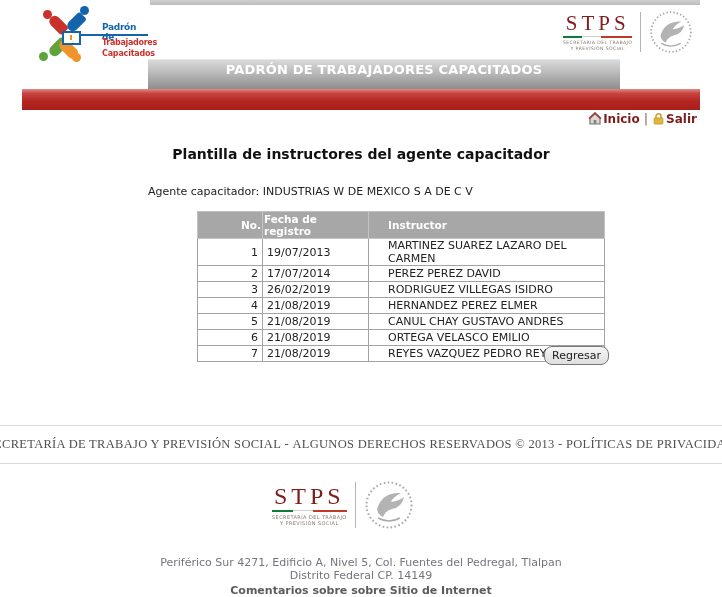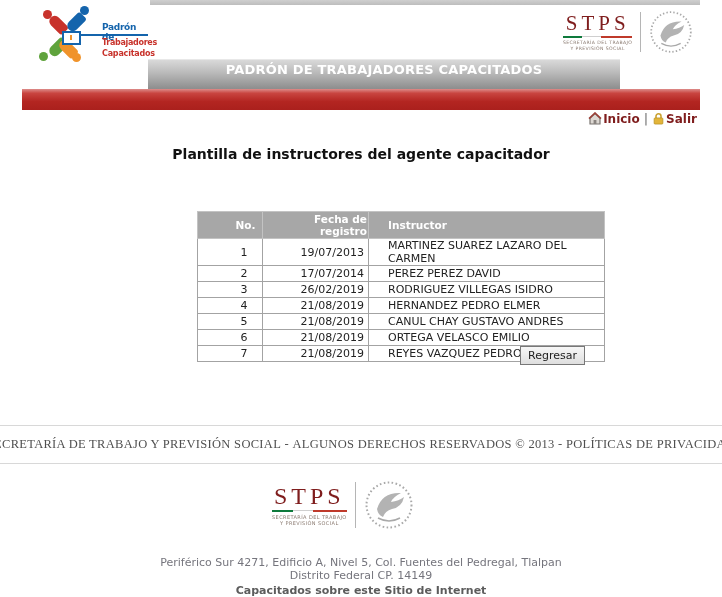--- a/index.html
+++ b/index.html
@@ -63,28 +63,28 @@
   .page-title{position:absolute;left:0;top:146px;width:722px;text-align:center;
               font-size:14px;font-weight:bold;color:#111;margin:0;}
   .agent-line{position:absolute;left:148px;top:185px;font-size:11px;color:#222;}
 
   .tbl-wrap{position:absolute;left:197px;top:211px;}
   table{border-collapse:collapse;font-size:11px;color:#222;}
   th{background:#a7a7a7;color:#fff;font-weight:bold;font-size:10.5px;
      border:1px solid #c3c3c3;height:19px;}
   td{background:#fff;border:1px solid #a3a3a3;height:15px;padding:0 4px;}
   table{border:1px solid #8f8f8f;}
-  .col-no{width:28px;text-align:center;padding-left:32px;}
-  .col-date{width:97px;text-align:right;}
+  .col-no{width:28px;text-align:right;padding-left:32px;}
+  .col-date{width:97px;text-align:left;}
   .col-instructor{width:212px;text-align:left;padding-left:19px;}
 
-  .back-btn{position:absolute;left:520px;top:346px;font-size:11px;
+  .back-btn{position:absolute;left:544px;top:346px;font-size:11px;
             font-family:"DejaVu Sans",sans-serif;color:#222;
             background:linear-gradient(#f7f7f7,#dedede);
-            border:1px solid #777;border-radius:0;padding:2px 7px;cursor:pointer;}
+            border:1px solid #777;border-radius:8px;padding:2px 7px;cursor:pointer;}
 
   
   .copy-band{position:absolute;left:0;top:425px;width:722px;height:37px;
              border-top:1px solid #d8d8d8;border-bottom:1px solid #d8d8d8;
              display:flex;align-items:center;justify-content:center;
              font-family:"Liberation Serif","DejaVu Serif",serif;
              font-size:12.5px;color:#4f4f4f;letter-spacing:0.3px;white-space:pre;}
   .copy-band a{color:#4f4f4f;text-decoration:none;cursor:pointer;}
 
   .address{position:absolute;left:0;top:556px;width:722px;text-align:center;
@@ -148,20 +148,24 @@
           <path d="M1 6.6 L7 1 L13 6.6" fill="none" stroke="#9b4038" stroke-width="1.6"></path>
           <rect x="5.6" y="8" width="2.8" height="4" fill="#8a8480"></rect>
         </svg><span>Inicio</span></a><span class="sep">|</span><a><svg width="13" height="13" viewBox="0 0 14 14">
           <path d="M4.3 7 V4.6 a2.7 2.7 0 0 1 5.4 0 V7" fill="none" stroke="#caa233" stroke-width="1.7"></path>
           <rect x="2.3" y="6.4" width="9.4" height="6.6" rx="1" fill="#e3b53a" stroke="#b8901f" stroke-width="0.8"></rect>
         </svg><span>Salir</span></a>
   </div>
 
   <h1 class="page-title">Plantilla de instructores del agente capacitador</h1>
 
+  <div class="agent-line">
+    <span>Agente capacitador:</span>
+    <span>INDUSTRIAS W DE MEXICO S A DE C V</span>
+  </div>
 
   <div class="tbl-wrap">
     <table>
       <thead>
         <tr>
           <th class="col-no">No.</th>
           <th class="col-date">Fecha de registro</th>
           <th class="col-instructor">Instructor</th>
         </tr>
       </thead>
@@ -177,21 +181,21 @@
             <td class="col-instructor">PEREZ PEREZ DAVID</td>
           </tr>
           <tr>
             <td class="col-no">3</td>
             <td class="col-date">26/02/2019</td>
             <td class="col-instructor">RODRIGUEZ VILLEGAS ISIDRO</td>
           </tr>
           <tr>
             <td class="col-no">4</td>
             <td class="col-date">21/08/2019</td>
-            <td class="col-instructor">HERNANDEZ PEDRO ELMER</td>
+            <td class="col-instructor">HERNANDEZ PEREZ ELMER</td>
           </tr>
           <tr>
             <td class="col-no">5</td>
             <td class="col-date">21/08/2019</td>
             <td class="col-instructor">CANUL CHAY GUSTAVO ANDRES</td>
           </tr>
           <tr>
             <td class="col-no">6</td>
             <td class="col-date">21/08/2019</td>
             <td class="col-instructor">ORTEGA VELASCO EMILIO</td>
@@ -224,16 +228,16 @@
     <svg class="eagle" width="50" height="50" viewBox="0 0 50 50">
       <circle cx="25" cy="25" r="22.5" fill="none" stroke="#a9a9a9" stroke-width="2" stroke-dasharray="1.6 2.4"></circle>
       <path d="M13 29 Q18 12 37 13 Q29 17 27 22 Q35 21 40 17 Q38 27 28 29 Q21 31 19 37 Q14 35 13 29 Z" fill="#b3b3b3"></path>
       <path d="M14 38 Q25 44 36 38" stroke="#a9a9a9" stroke-width="1.5" fill="none"></path>
     </svg>
   </div>
 
   <div class="address">
     <div>Periférico Sur 4271, Edificio A, Nivel 5, Col. Fuentes del Pedregal, Tlalpan</div>
     <div>Distrito Federal CP. 14149</div>
-    <a class="comments">Capacitados sobre este Sitio de Internet</a>
+    <a class="comments">Comentarios sobre sobre Sitio de Internet</a>
   </div>
 
 </div>
 
 </body></html>

